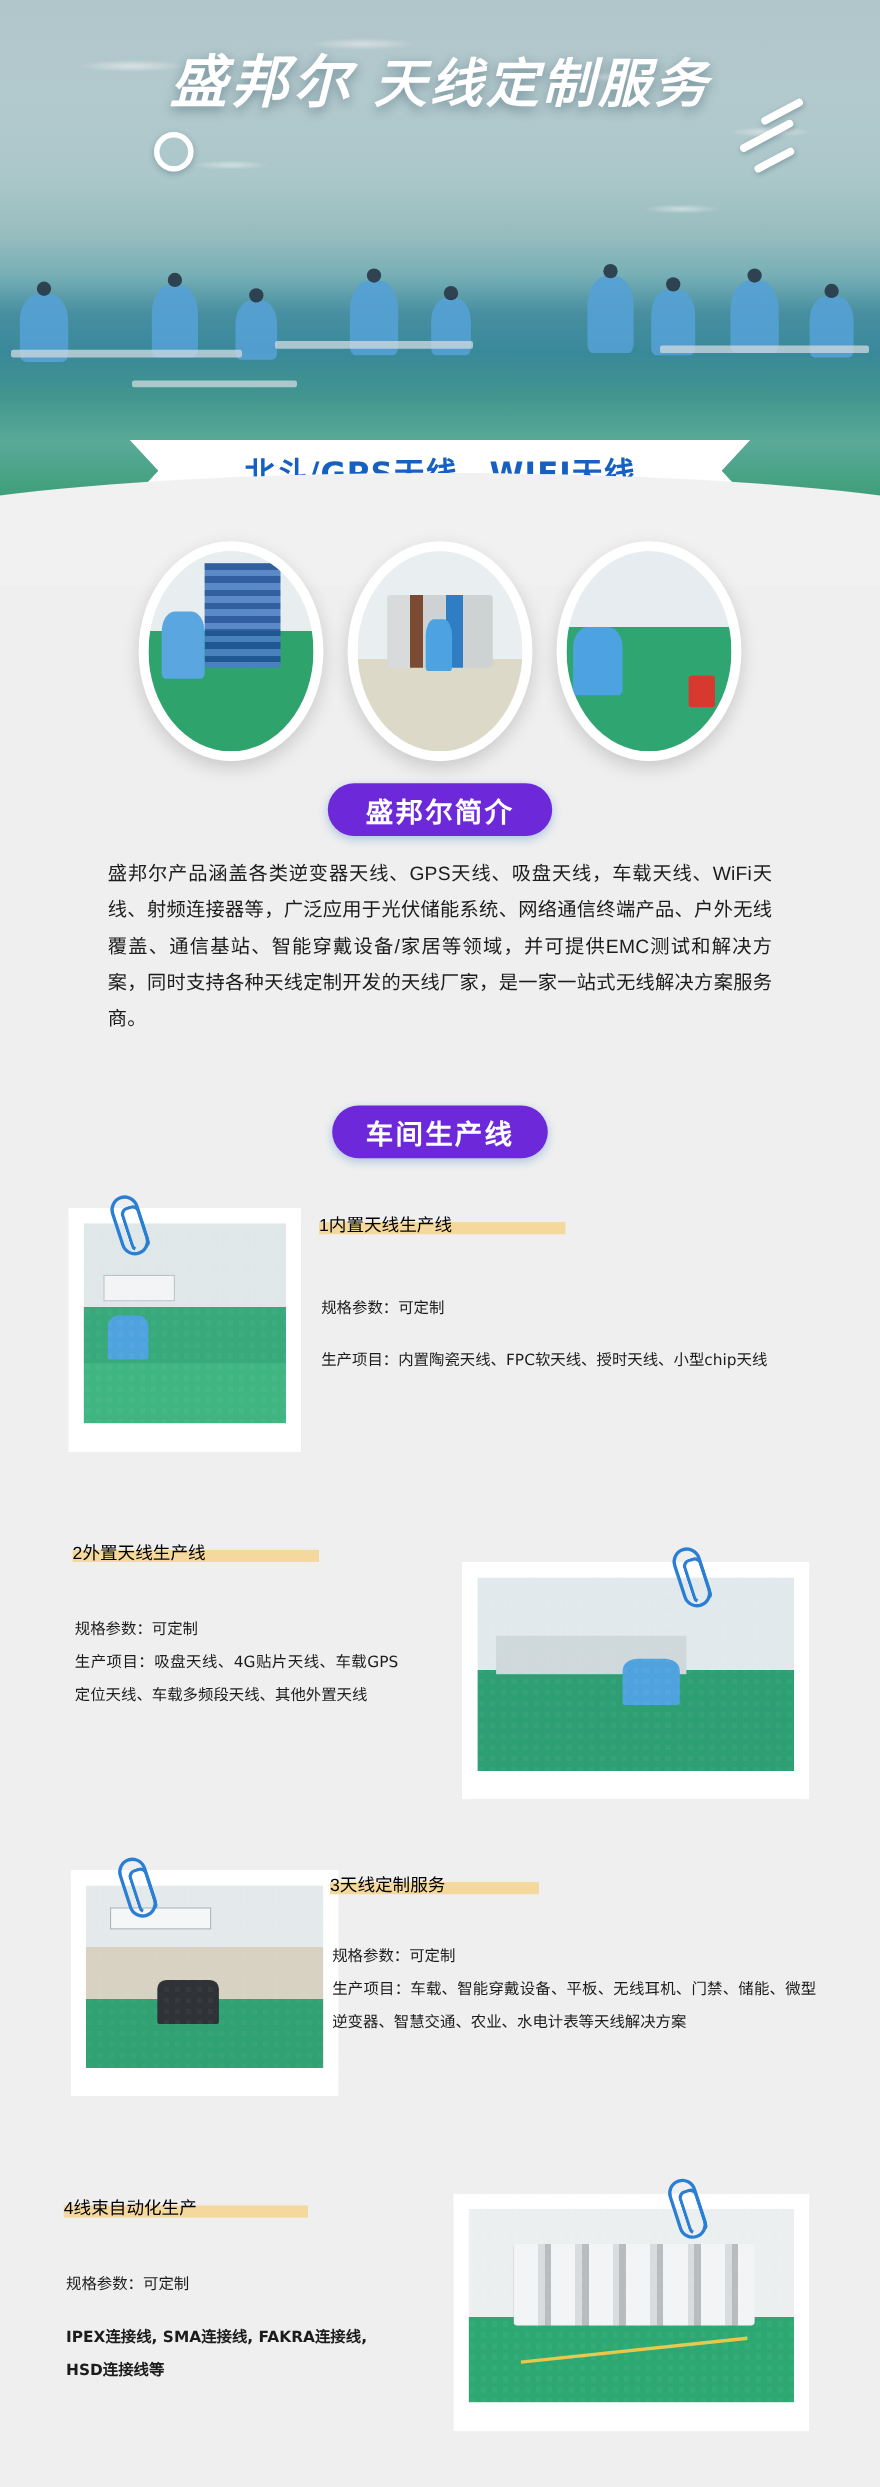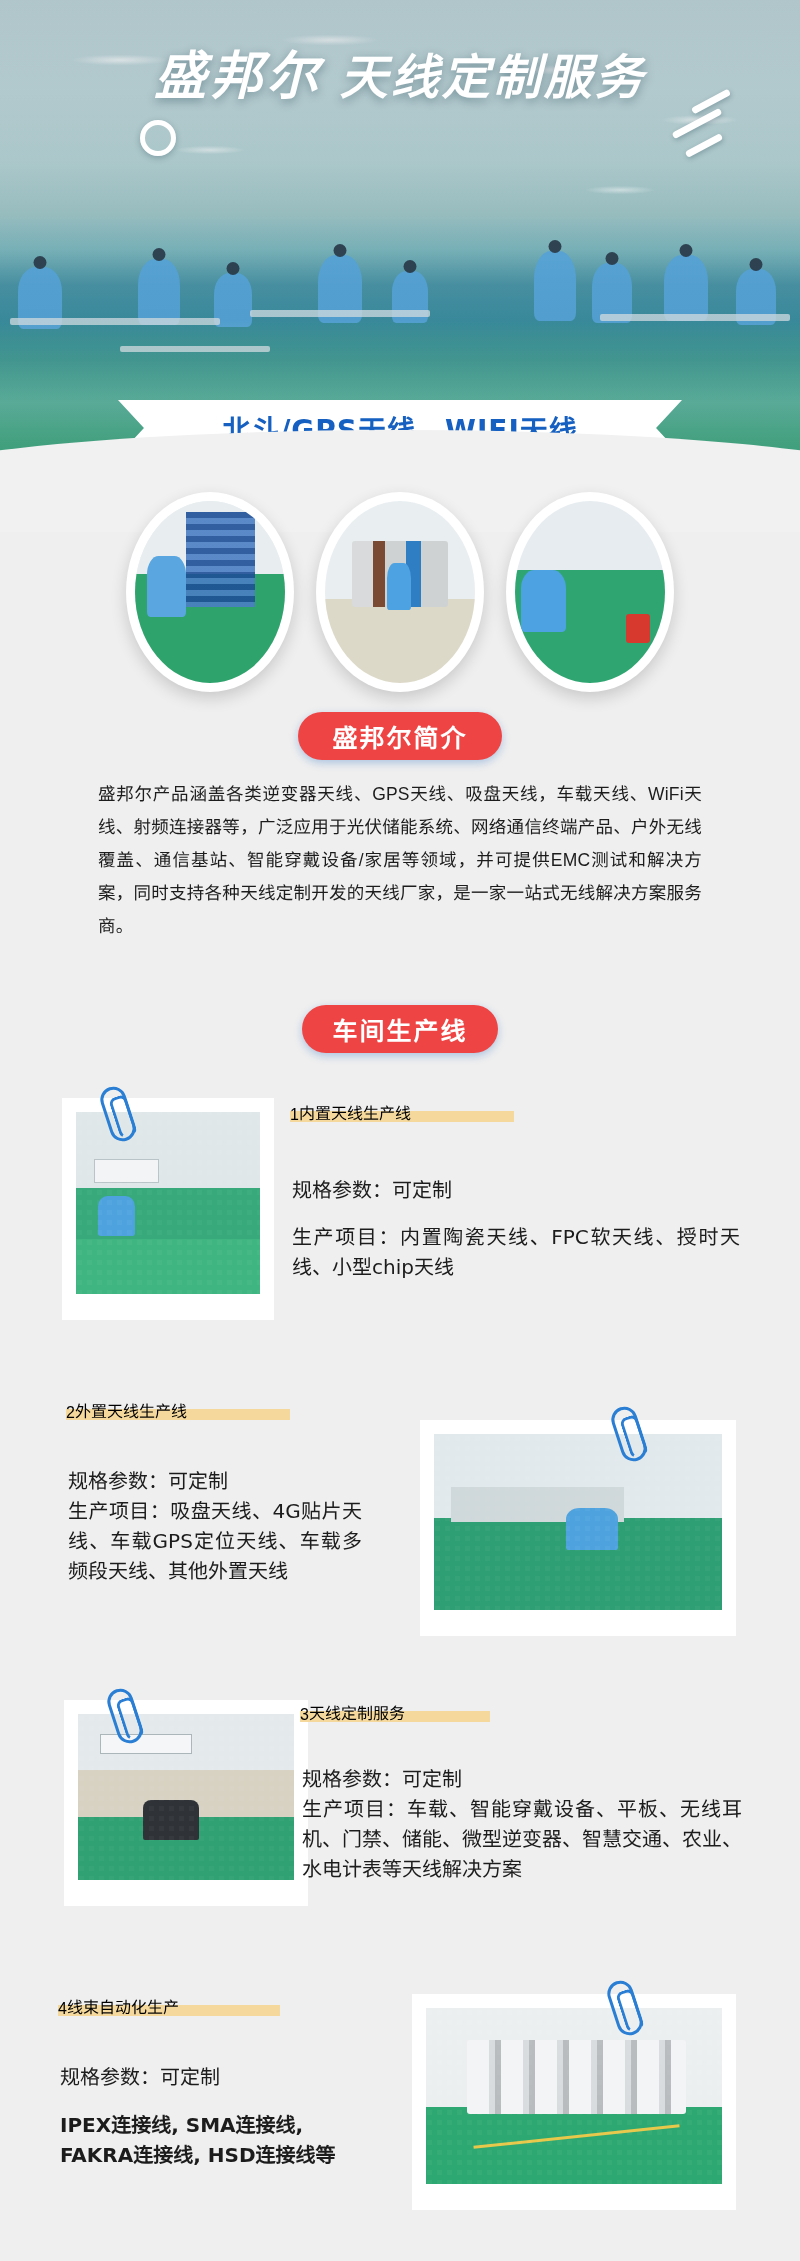--- a/index.html
+++ b/index.html
@@ -191,21 +191,21 @@
   .ov-img-c::after{
     content:""; position:absolute; right:10%; top:62%; width:16%; height:16%;
     background:#d8392f; border-radius:3px;
   }
 
   
   .pill {
     display:flex; align-items:center; justify-content:center;
     margin: 0 auto;
     width: 204px; height: 48px;
-    background:#ef4444;
+    background:#6d28d9;
     border-radius: 26px;
     color:#fff;
     font-family:"DejaVu Sans","Liberation Sans",sans-serif;
     font-weight: 800;
     font-size: 25px;
     letter-spacing: 2px;
     box-shadow: 0 3px 9px rgba(21,96,192,.3);
   }
   #intro-pill-wrap { position:absolute; left:0; right:0; top:712px; }
   #line-pill-wrap  { position:absolute; left:0; right:0; top:1005px; }
@@ -284,21 +284,21 @@
   .fp.f4::after { content:""; position:absolute; left:16%; top:72%; width:70%; height:3px; background:#e8c84a; transform: rotate(-6deg); }
   .lh-wrap { position:absolute; }
   .lh-wrap .bar {
     position:absolute; left:0; bottom:2px; height:11px; background:#f5d89c; z-index:0;
   }
   .lh-wrap .row { position:relative; z-index:1; display:flex; align-items:flex-end; }
 
   .spec {
     position:absolute;
     font-family:"DejaVu Sans","Liberation Sans",sans-serif;
-    font-size: 20px;
+    font-size: 14px;
     line-height: 30px;
     color:#1c1c1c;
   }
 </style>
 </head>
 <body>
 
 <div class="page">
 
   <div class="hero">

